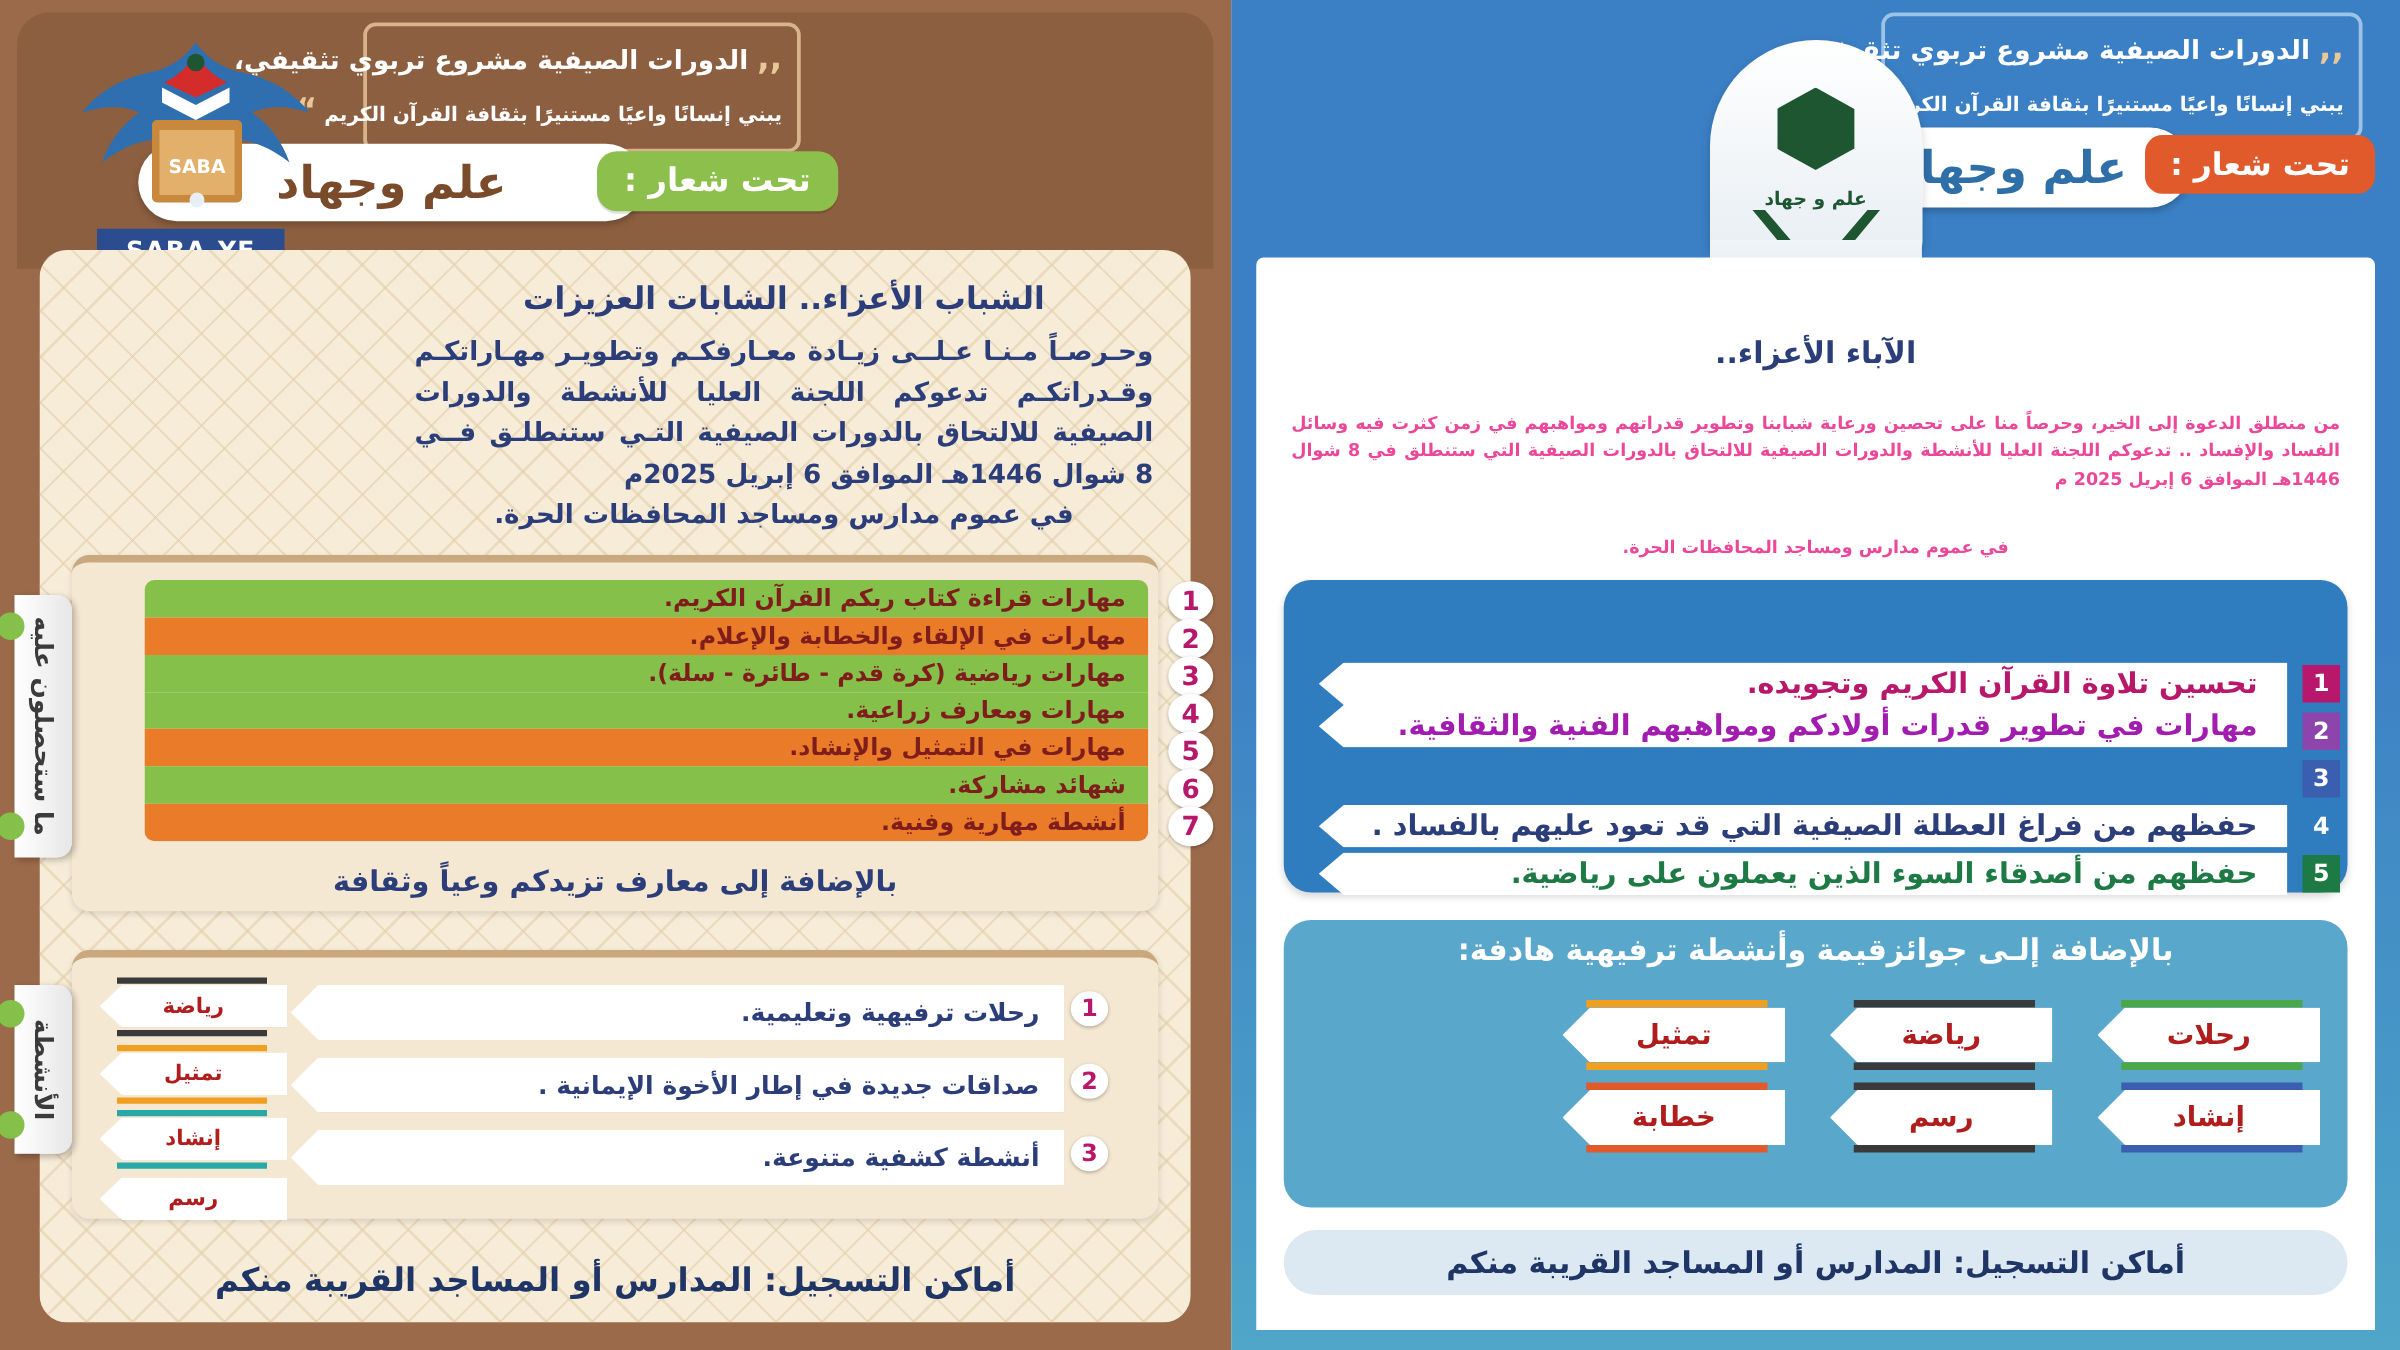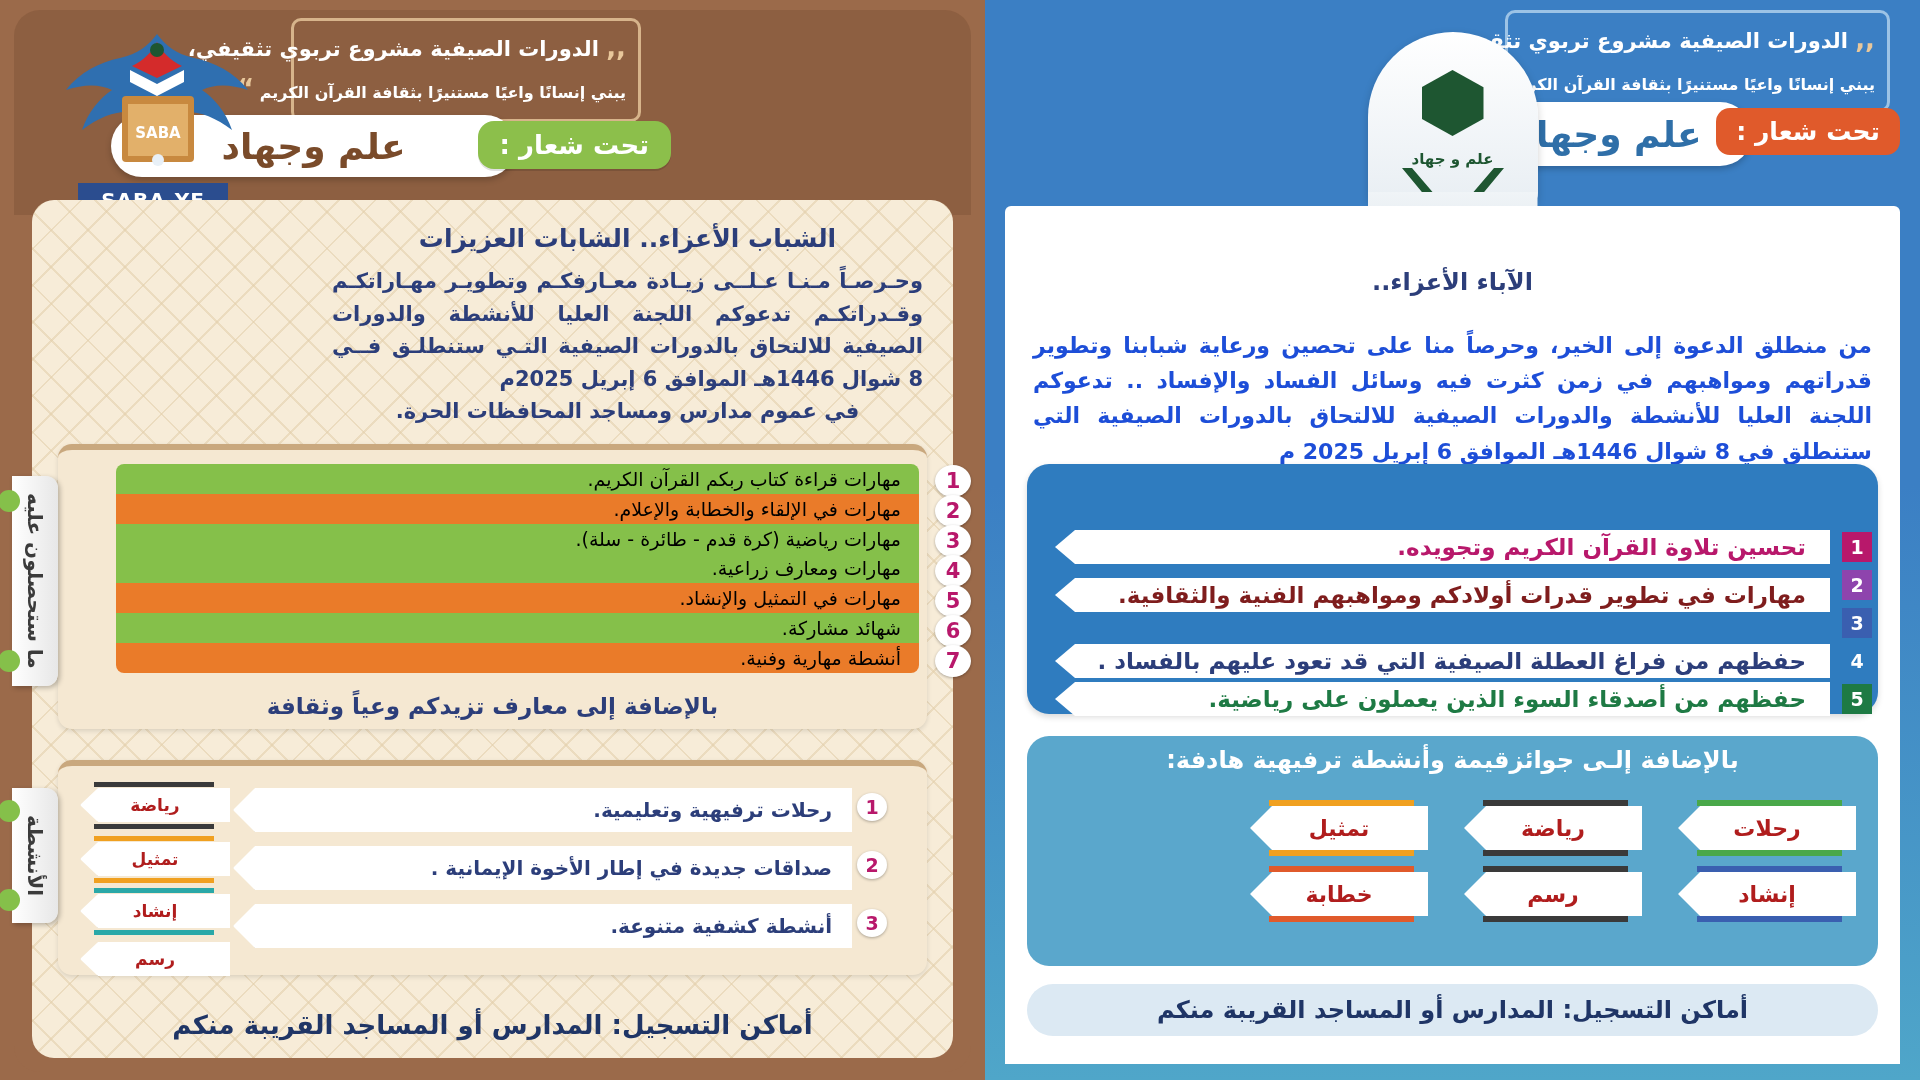--- a/index.html
+++ b/index.html
@@ -97,21 +97,21 @@
     position:absolute; right:26px; left:26px; top:244px; height:285px;
     background:#f5e8d2; border-radius:14px;
     border-top:6px solid #c9a87e;
     box-shadow:0 2px 5px rgba(0,0,0,.12);
   }
   .stripes{ position:absolute; right:8px; left:58px; top:14px; bottom:56px; border-radius:8px; overflow:hidden; }
   .stripe{
     position:relative; height:14.28%;
     display:flex; align-items:center; justify-content:flex-start;
     padding-right:18px;
-    color:#000000; font-size:19px; font-weight:normal;
+    color:#7f1d1d; font-size:19px; font-weight:bold;
   }
   .stripe.g{ background:#85c04a; }
   .stripe.o{ background:#ea7b29; }
   .stripe .txt{ position:relative; z-index:2; }
   .num-col{ position:absolute; right:-52px; top:14px; bottom:56px; width:52px; }
   .num{
     position:absolute; right:8px; width:36px; height:32px;
     background:#fff; border-radius:50%;
     display:flex; align-items:center; justify-content:center;
     color:#b8186b; font-size:21px; font-weight:bold;
@@ -229,21 +229,21 @@
     width:62px; height:66px; background:#1e5631;
     clip-path:polygon(50% 0, 100% 26%, 100% 74%, 50% 100%, 0 74%, 0 26%);
   }
   .emb-text{
     position:absolute; left:0; top:118px; width:100%; text-align:center;
     color:#1e5631; font-size:15px; font-weight:bold;
   }
 
   .pr-intro{ position:absolute; right:28px; left:28px; top:62px; text-align:center; }
   .pr-intro .t-head{ color:#2c3e7a; font-size:24px; font-weight:bold; margin-bottom:12px; }
-  .pr-intro .t-p{ color:#1d4ed8; font-size:22px; font-weight:bold; line-height:1.6; text-align:justify;margin-top:32px; }
+  .pr-intro .t-p{ color:#ec4899; font-size:14px; font-weight:bold; line-height:1.6; text-align:justify;margin-top:32px; }
   .pr-intro .t-p.center{ text-align:center; }
 
   .pr-card{
     position:absolute; right:22px; left:22px; top:258px; height:250px;
     background:#2f7cbf; border-radius:22px;
     box-shadow:0 3px 6px rgba(0,0,0,.15);
   }
   .pr-card-title{
     position:absolute; left:0; right:0; top:8px; height:46px;
     background:#5aa7cc; border-radius:22px 22px 0 0;
@@ -459,21 +459,21 @@
         <div class="t-p center">في عموم مدارس ومساجد المحافظات الحرة.</div>
       </div>
 
       <div class="pr-card">
 
         <div class="pr-row" style="top:66px;  color:#b8186b;">
             <span>تحسين تلاوة القرآن الكريم وتجويده.</span>
           </div>
         <div class="pr-badge" style="top:68px; background:#b8186b;">1</div>
 
-        <div class="pr-row" style="top:114px; color:#7f1d1d;">
+        <div class="pr-row" style="top:100px; color:#a21caf;">
             <span>مهارات في تطوير قدرات أولادكم ومواهبهم الفنية والثقافية.</span>
           </div>
         <div class="pr-badge" style="top:106px; background:#8e44ad;">2</div>
 
         <div class="pr-badge" style="top:144px; background:#3a5fb0;">3</div>
 
         <div class="pr-row" style="top:180px; color:#2c3e7a;">
             <span>حفظهم من فراغ العطلة الصيفية التي قد تعود عليهم بالفساد .</span>
           </div>
         <div class="pr-badge" style="top:182px; background:#2f7cbf;">4</div>

